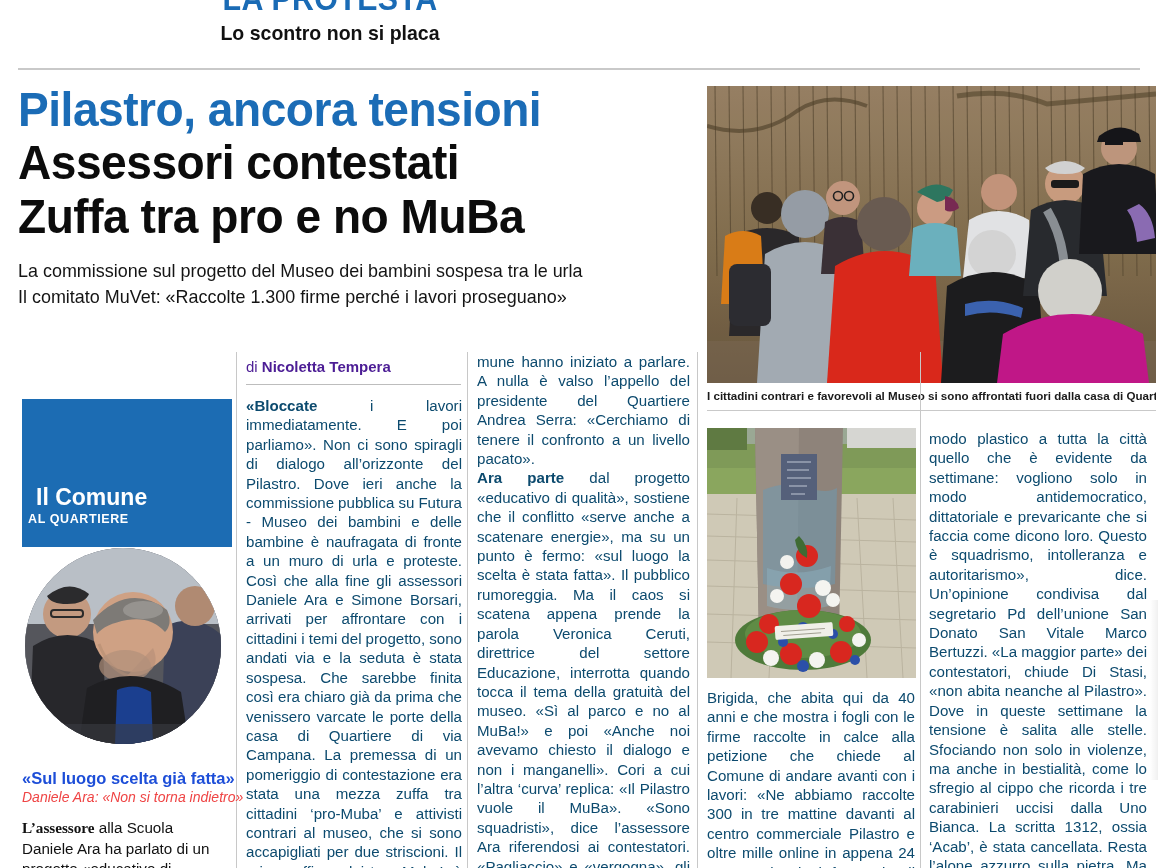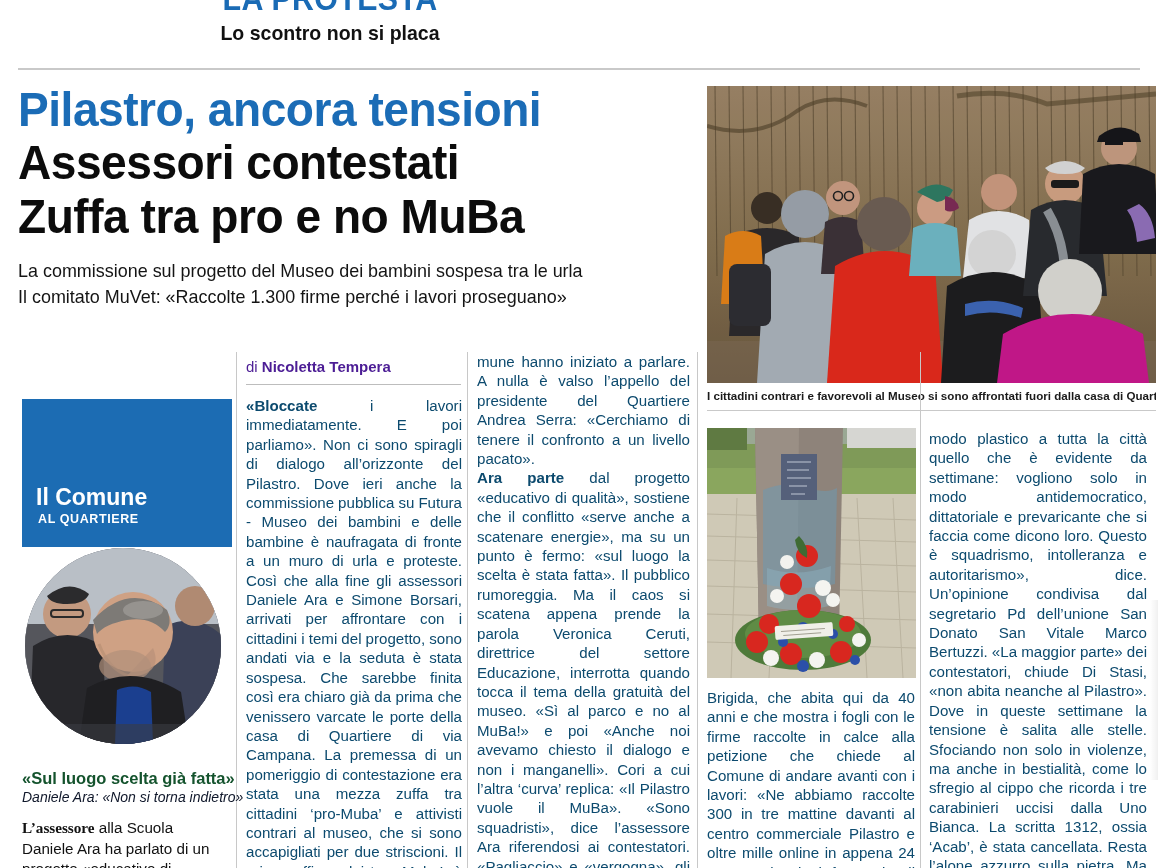--- a/index.html
+++ b/index.html
@@ -145,49 +145,49 @@
     white-space: pre-line;
   }
   .badge {
     position: absolute;
     left: 22px; top: 508px;
     background: #1c6cb3;
     color: #fff;
     font-size: 12.5px;
     font-weight: 800;
     letter-spacing: 0.6px;
-    padding: 4px 8px 4px 16px;
+    padding: 4px 8px 4px 6px;
   }
   .avatar {
     position: absolute;
     left: 25px; top: 548px;
     width: 196px; height: 196px;
     border-radius: 50%;
     overflow: hidden;
     background: #4a4a52;
   }
   .avatar svg { display:block; width:100%; height:100%; }
 
   .side-hl {
     position: absolute;
     left: 22px; top: 768px;
     width: 210px;
     font-size: 16.5px;
     font-weight: 800;
-    color: #14532d;
+    color: #1d4ed8;
     line-height: 20px;
     white-space: nowrap;
   }
   .side-sub {
     position: absolute;
     left: 22px; top: 788px;
     width: 215px;
     font-size: 14px;
     font-style: italic;
-    color: #0f172a;
+    color: #ef4444;
     line-height: 18px;
     white-space: nowrap;
   }
   .side-body {
     position: absolute;
     left: 22px; top: 818px;
     width: 206px;
     font-size: 15.2px;
     line-height: 20.5px;
     color: #111;

